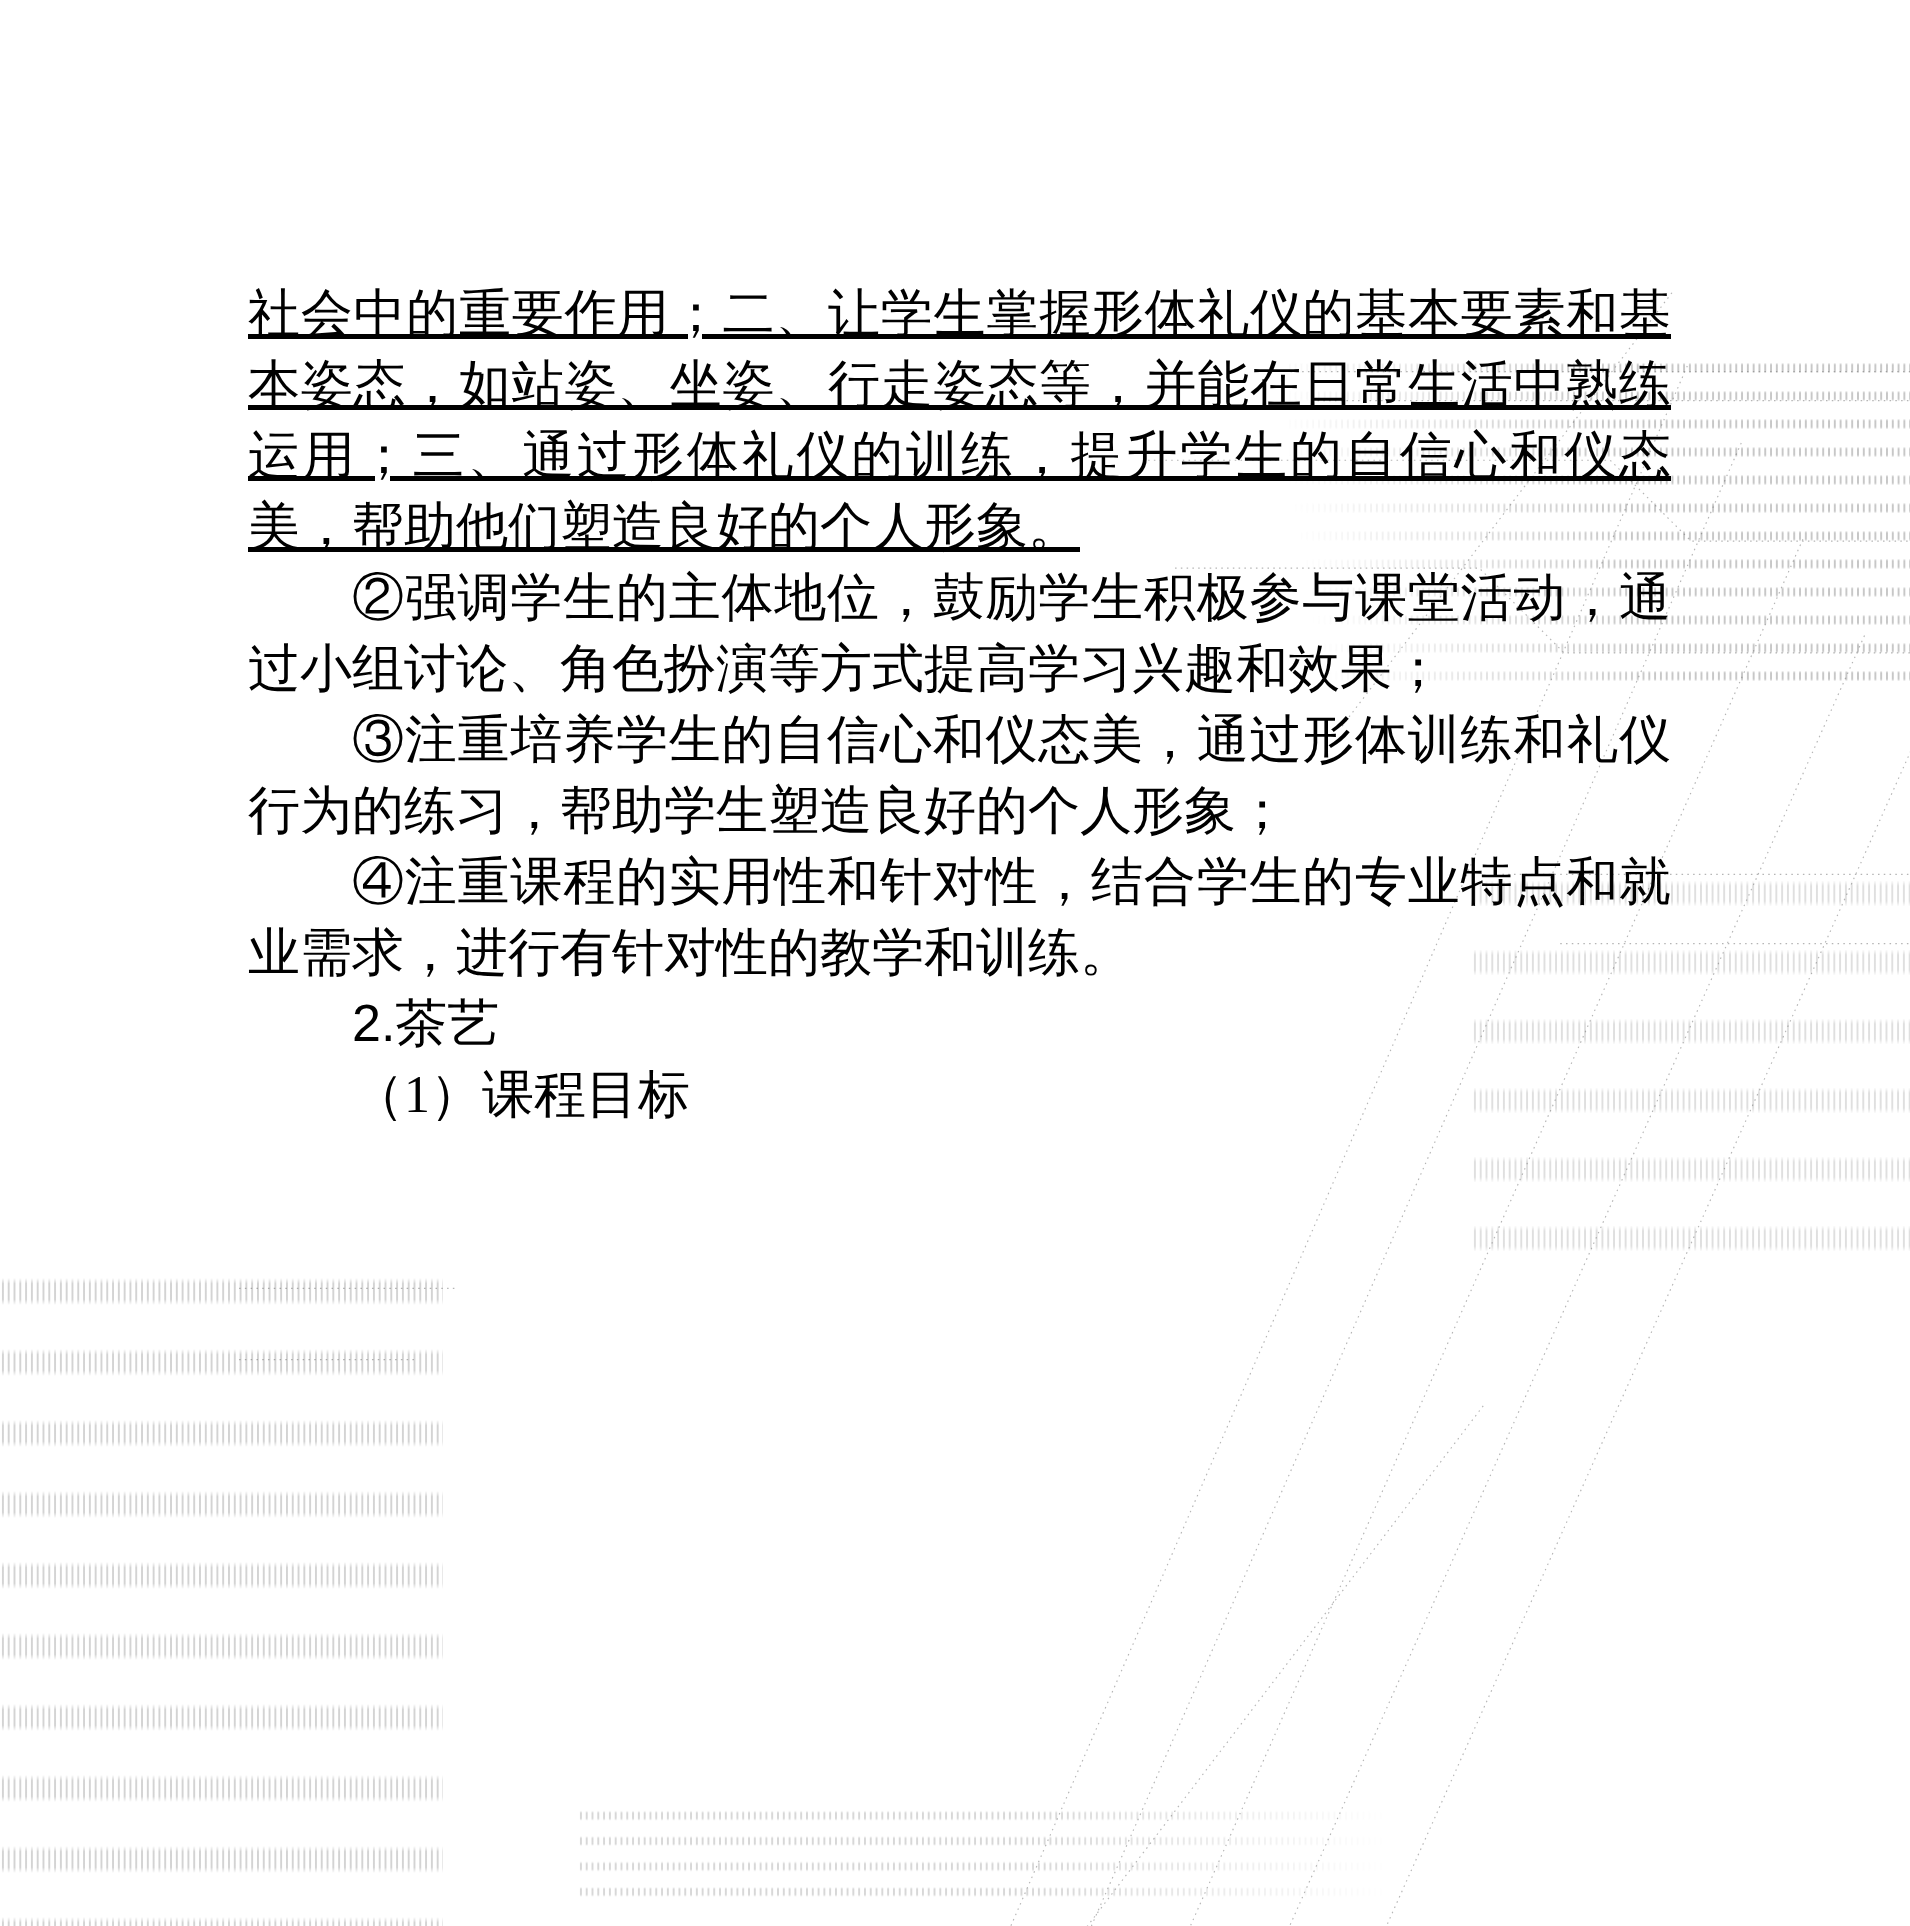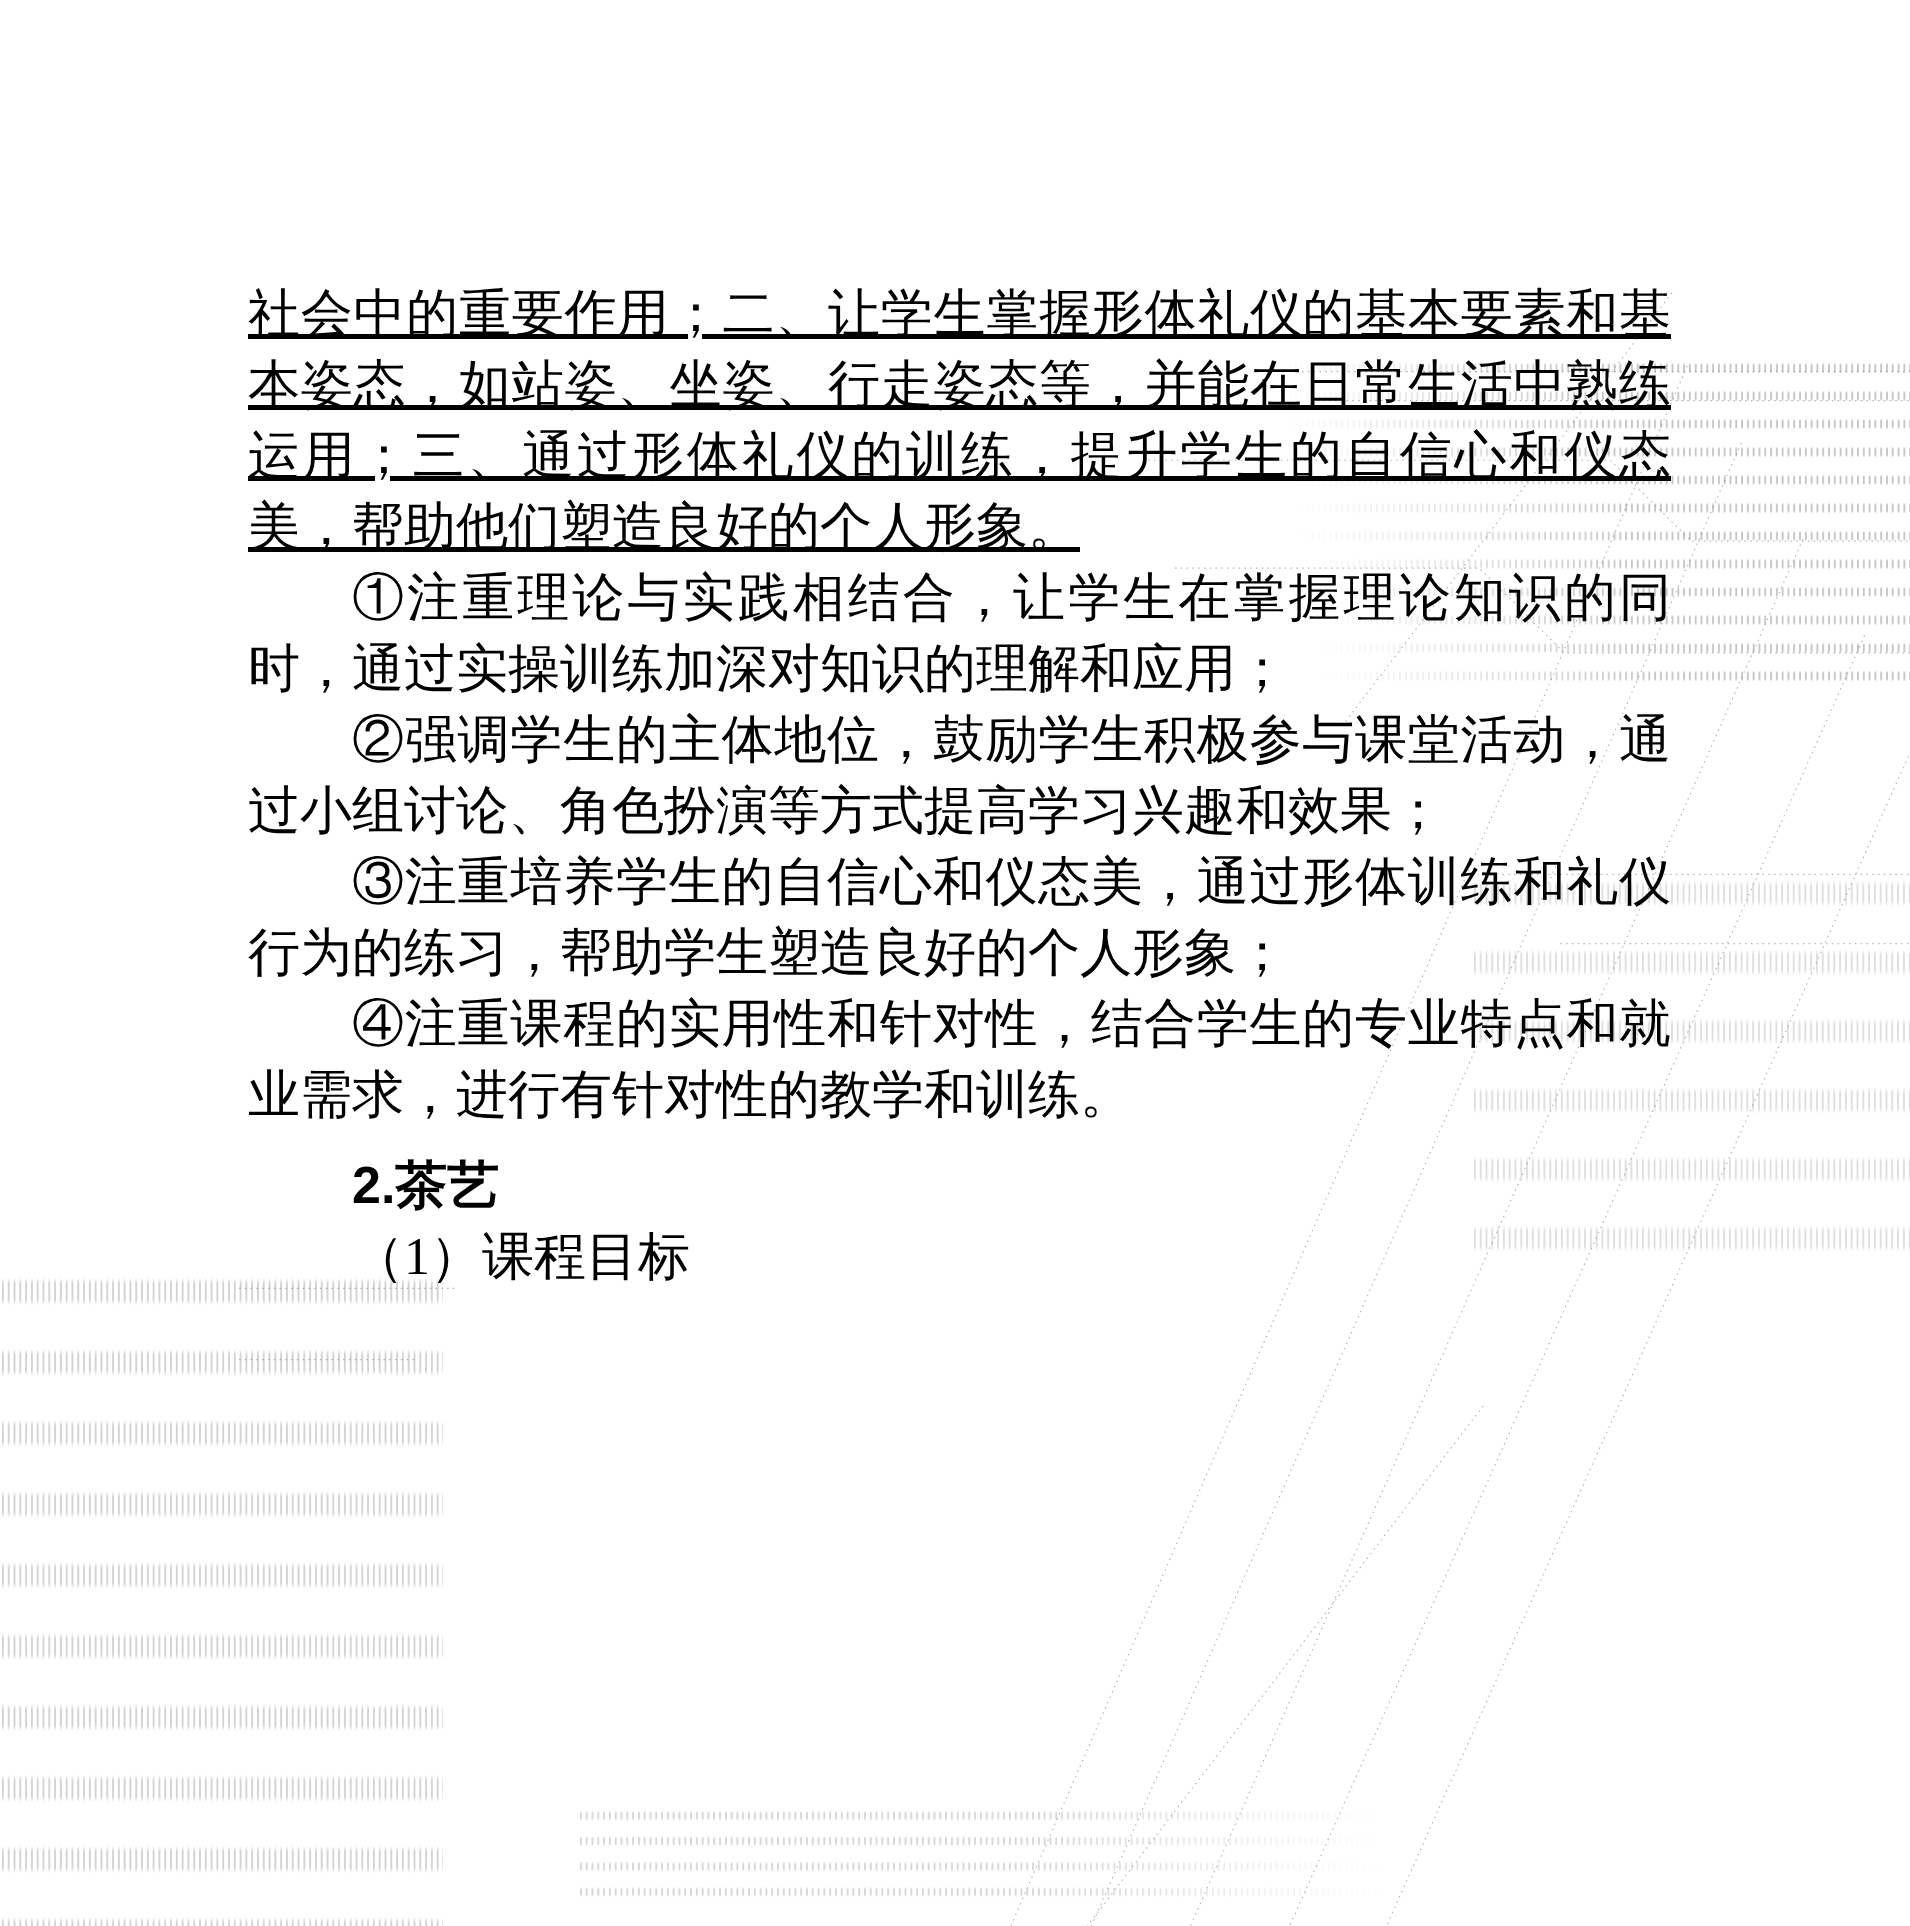--- a/index.html
+++ b/index.html
@@ -47,23 +47,22 @@
     left: 248px; top: 278px; width: 1423px;
     font-size: 52px;
     line-height: 71px;
     text-align: justify;
     text-justify: inter-ideograph;
     word-break: break-all;
   }
   .text-block p { margin: 0; text-indent: 2em; }
   .text-block p.no-indent { text-indent: 0; text-decoration: underline; }
   .text-block p.bold-heading {
-    font-weight: 700;
+    font-weight: 400;
     font-family: "Liberation Sans", "DejaVu Sans", sans-serif;
-    margin-top: 20px;
   }
 </style>
 </head>
 <body>
 
 <div class="page">
 
   <div class="texture" id="tex-top-right"></div>
   <div class="texture" id="tex-left-mid"></div>
   <div class="texture" id="tex-mid"></div>
@@ -91,21 +90,20 @@
       <polyline points="3050,1475 3840,1475 4060,1695 4960,1695"></polyline>
       <polyline points="3900,2270 4960,2270"></polyline>
       <polyline points="4050,2450 4960,2450"></polyline>
       <polyline points="620,3345 1180,3345"></polyline>
       <polyline points="620,3530 1080,3530"></polyline>
     </g>
   </svg>
 
   <main class="text-block">
     <p class="no-indent">社会中的重要作用；二、让学生掌握形体礼仪的基本要素和基本姿态，如站姿、坐姿、行走姿态等，并能在日常生活中熟练运用；三、通过形体礼仪的训练，提升学生的自信心和仪态美，帮助他们塑造良好的个人形象。</p>
-    <p>①注重理论与实践相结合，让学生在掌握理论知识的同时，通过实操训练加深对知识的理解和应用；</p>
     <p>②强调学生的主体地位，鼓励学生积极参与课堂活动，通过小组讨论、角色扮演等方式提高学习兴趣和效果；</p>
     <p>③注重培养学生的自信心和仪态美，通过形体训练和礼仪行为的练习，帮助学生塑造良好的个人形象；</p>
     <p>④注重课程的实用性和针对性，结合学生的专业特点和就业需求，进行有针对性的教学和训练。</p>
     <p class="bold-heading">2.茶艺</p>
     <p>（1）课程目标</p>
 
   </main>
 
 </div>
 

